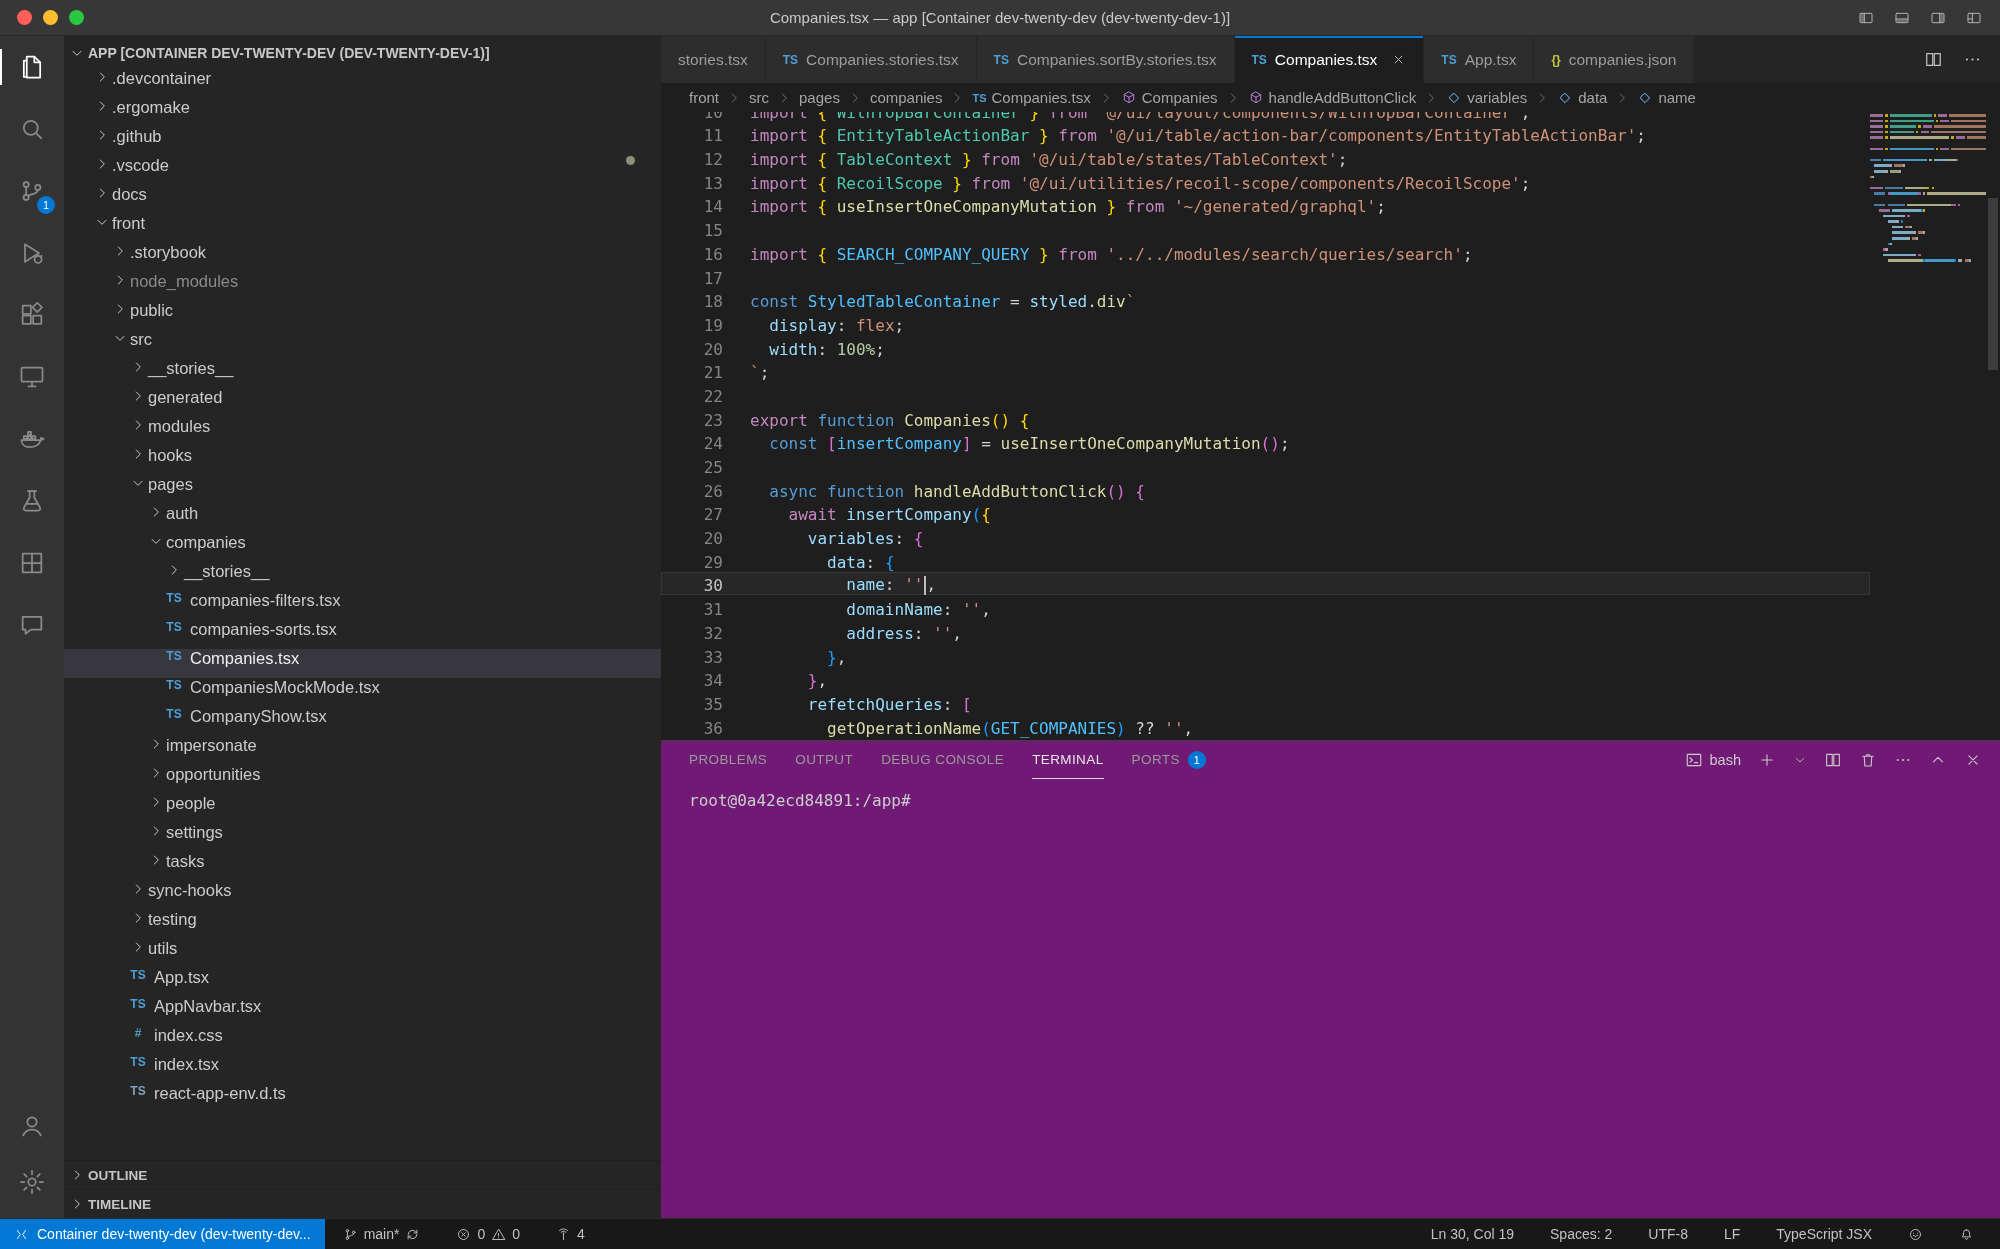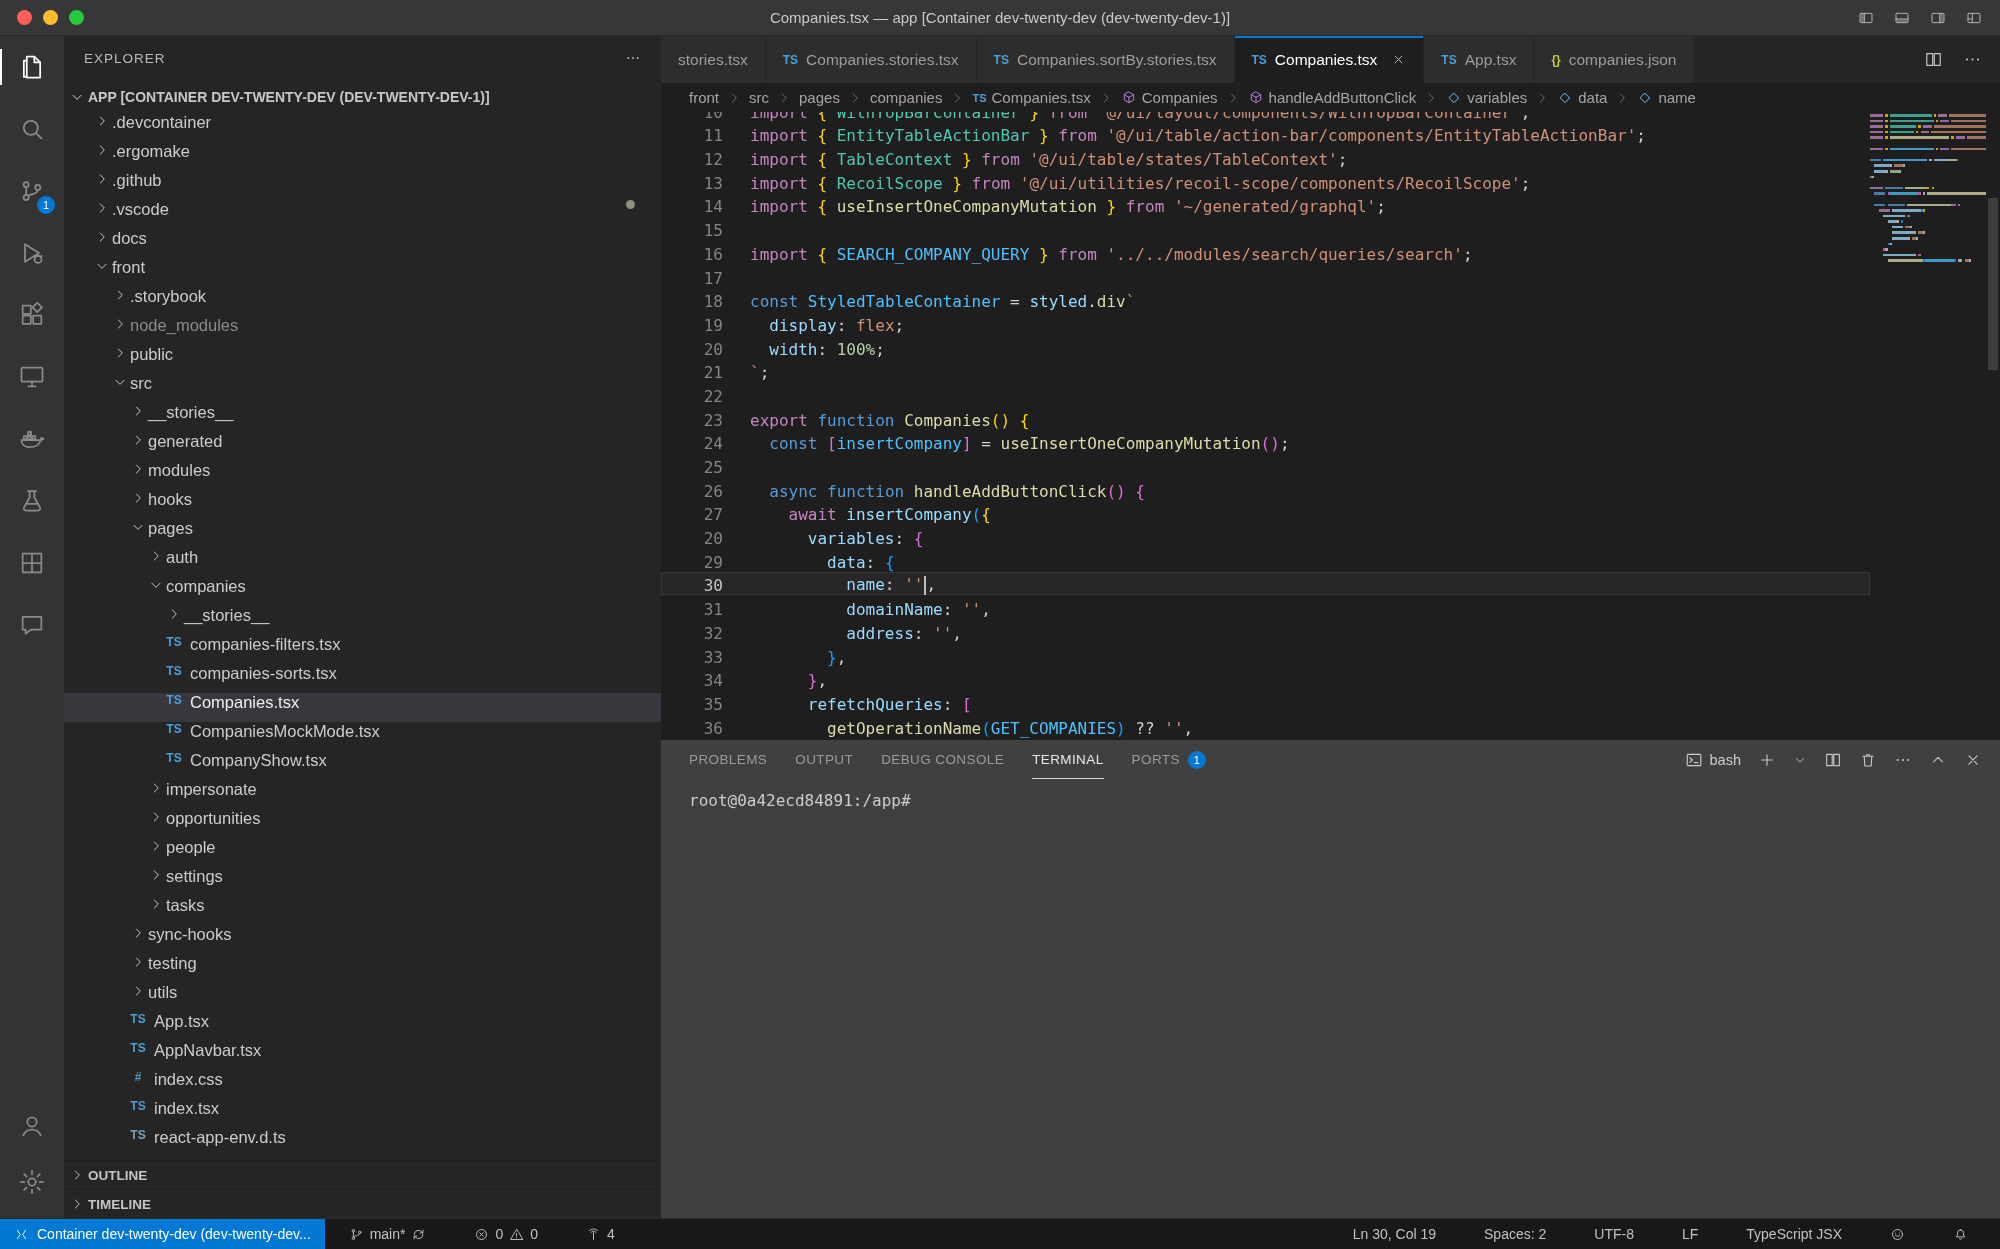--- a/index.html
+++ b/index.html
@@ -85,41 +85,41 @@
   .code-line.current .gutter { color:#c6c6c6; }
   .line-content { white-space:pre; font-size:16px; color:#d4d4d4; }
   .caret { display:inline-block; width:2px; height:19px; background:#bbbbbb; vertical-align:middle; margin-left:1px; }
   .minimap { position:absolute; top:2px; right:14px; width:116px; overflow:hidden; }
   .mm-line { display:flex; height:2.6px; margin-bottom:3px; }
   .mm-line span { flex:0 0 auto; height:100%; opacity:.75; }
   .scrollbar { position:absolute; top:0; right:0; width:14px; height:100%; }
   .scrollbar .thumb { position:absolute; top:86px; left:2px; width:10px; height:172px; background:rgba(121,121,121,0.35); }
 
   
-  .panel { flex:0 0 478px; border-top:1px solid #414141; display:flex; flex-direction:column; background:#404040; }
+  .panel { flex:0 0 478px; border-top:1px solid #414141; display:flex; flex-direction:column; background:#701a75; }
   .panel-header { flex:0 0 38px; display:flex; align-items:stretch; padding-left:28px; }
   .panel-tabs { display:flex; gap:28px; }
   .panel-tab { display:flex; align-items:center; gap:8px; font-size:13.5px; letter-spacing:.4px; color:#9a9a9a;
                border-bottom:1px solid transparent; }
   .panel-tab.active { color:#e7e7e7; border-bottom-color:#d7d7d7; }
   .panel-badge { min-width:18px; height:18px; border-radius:9px; background:var(--accent); color:#fff;
                  font-size:11.5px; display:flex; align-items:center; justify-content:center; padding:0 3px; }
   .panel-actions { margin-left:auto; display:flex; align-items:center; gap:17px; padding-right:18px; color:#c5c5c5; }
   .panel-actions .icon svg { width:18px; height:18px; }
   .panel-actions .small-chev svg { width:14px; height:14px; }
   .panel-actions .shell { display:flex; align-items:center; gap:7px; font-size:14.5px; color:#cccccc; }
   .terminal { flex:1; padding:12px 0 0 28px; font-family:"DejaVu Sans Mono","Liberation Mono",monospace;
               font-size:16px; color:#cccccc; }
 
   
   .statusbar { flex:0 0 31px; background:#181818; border-top:1px solid #2b2b2b; display:flex;
                align-items:stretch; font-size:14px; color:#c2c2c2; }
   .sb-remote { background:var(--accent); color:#fff; display:flex; align-items:center; gap:8px; padding:0 14px; }
   .sb-remote .icon svg { width:14px; height:14px; }
-  .sb-item { display:flex; align-items:center; gap:6px; padding:0 24px; }
+  .sb-item { display:flex; align-items:center; gap:6px; padding:0 18px; }
   .sb-right { margin-left:auto; display:flex; align-items:stretch; padding-right:8px; }
   .statusbar .icon svg { width:15px; height:15px; }
 
   .icon { display:inline-flex; align-items:center; justify-content:center; line-height:0; }
   .icon svg { width:16px; height:16px; }
 </style>
 </head>
 <body>
 
 <div class="window">
@@ -272,30 +272,20 @@
               <svg viewBox="0 0 24 24" fill="none" stroke="currentColor" stroke-width="1.5" stroke-linecap="round" stroke-linejoin="round">
                 <circle cx="12" cy="12" r="3.2"></circle>
                 <path d="M12 2.5v3M12 18.5v3M2.5 12h3M18.5 12h3M5.3 5.3l2.1 2.1M16.6 16.6l2.1 2.1M18.7 5.3l-2.1 2.1M7.4 16.6l-2.1 2.1"></path>
               </svg>
             </span>
           </div>
         </div>
     </div>
 
     <div class="sidebar">
-      <div class="sidebar-title">
-        <span>EXPLORER</span>
-        <span class="sb-more icon">
-            <svg viewBox="0 0 24 24" fill="none" stroke="currentColor" stroke-width="1.5" stroke-linecap="round" stroke-linejoin="round">
-              <circle cx="5" cy="12" r="1.4" fill="currentColor" stroke="none"></circle>
-              <circle cx="12" cy="12" r="1.4" fill="currentColor" stroke="none"></circle>
-              <circle cx="19" cy="12" r="1.4" fill="currentColor" stroke="none"></circle>
-            </svg>
-          </span>
-      </div>
       <div class="section-header">
         <span class="sect-chev icon">
             <svg viewBox="0 0 24 24" fill="none" stroke="currentColor" stroke-width="1.5" stroke-linecap="round" stroke-linejoin="round">
               <path d="M6 9.5l6 6 6-6"></path>
             </svg>
           </span>
         <span>APP [CONTAINER DEV-TWENTY-DEV (DEV-TWENTY-DEV-1)]</span>
       </div>
       <div class="tree">
           <div class="tree-row" style="padding-left: 28px;">

